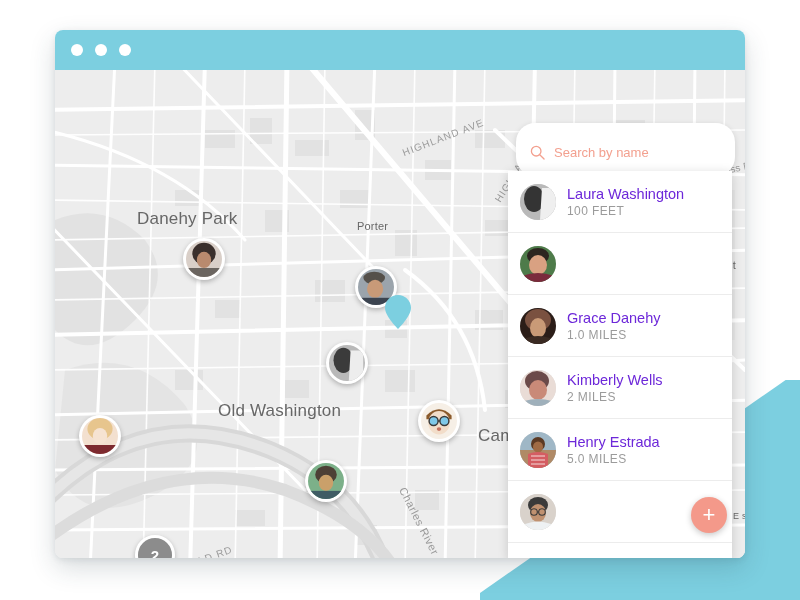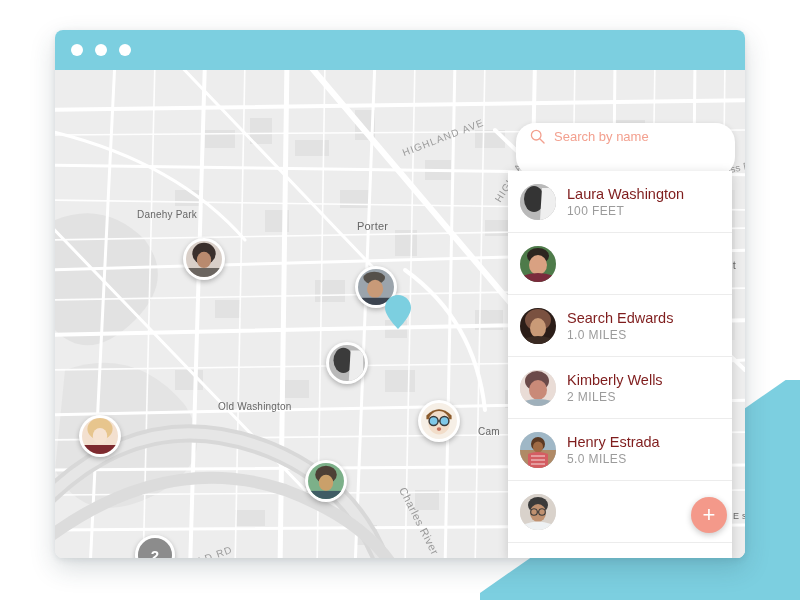--- a/index.html
+++ b/index.html
@@ -40,21 +40,21 @@
   .map{
     position:absolute; left:0; top:40px; right:0; bottom:0;
     background:#e9e9e9; overflow:hidden;
   }
   .map-canvas{ position:absolute; inset:0; }
 
   .maplabel{
     position:absolute; color:#6f6f6f; font-size:11px; white-space:nowrap;
     font-family:"Liberation Sans", sans-serif; letter-spacing:.2px;
   }
-  .maplabel.place{ font-size:10px; color:#676767; }
+  .maplabel.place{ font-size:17px; color:#676767; }
   .maplabel.road{ font-size:10px; color:#9a9a9a; letter-spacing:1.1px; }
 
   
   .marker{
     position:absolute; width:42px; height:42px; border-radius:50%;
     background:#fff; padding:3px;
     box-shadow:0 2px 5px rgba(0,0,0,.25);
   }
   .marker .face{
     width:100%; height:100%; border-radius:50%; overflow:hidden;
@@ -66,22 +66,22 @@
     justify-content:center; font-size:15px; font-weight:bold;
     border:3px solid #fff; box-shadow:0 2px 5px rgba(0,0,0,.25);
   }
   .pin{
     position:absolute; width:26px; height:34px;
   }
 
   
   .search{
     position:absolute; left:461px; top:53px; width:219px; height:53px;
-    background:#fff; border-radius:19px; display:flex; align-items:flex-start;
-    padding:6px 14px; gap:9px;
+    background:#fff; border-radius:19px; display:flex; align-items:flex-end;
+    padding:16px 14px; gap:9px;
     box-shadow:0 2px 6px rgba(0,0,0,.14);
   }
   .search-text{ color:#f3a08f; font-size:13px; }
 
   
   .panel{
     position:absolute; left:453px; top:101px; width:224px; bottom:-1px;
     background:#fff; box-shadow:0 2px 10px rgba(0,0,0,.16);
     overflow:hidden;
   }
@@ -89,21 +89,21 @@
     display:flex; align-items:center; gap:11px;
     padding:11px 12px; border-bottom:1px solid #ececec;
     height:62px;
   }
   .person:last-child{ border-bottom:none; }
   .avatar{
     width:36px; height:36px; border-radius:50%; flex:0 0 36px;
     overflow:hidden; position:relative; background:#ddd;
   }
   .pinfo{ display:flex; flex-direction:column; gap:2px; min-width:0; }
-  .pname{ font-size:14.5px; color:#7f1d1d; white-space:nowrap; }
+  .pname{ font-size:14.5px; color:#6d28d9; white-space:nowrap; }
   .pdist{ font-size:12px; color:#9b9b9b; letter-spacing:.4px; }
 
   
   .fab{
     position:absolute; right:5px; bottom:26px; width:36px; height:36px;
     border-radius:50%; background:#f4998a; border:none; cursor:pointer;
     box-shadow:0 2px 6px rgba(0,0,0,.22);
     display:flex; align-items:center; justify-content:center;
   }
   .fab .plus{ color:#fff; font-size:22px; line-height:1; font-weight:300; }
@@ -340,21 +340,21 @@
         <div class="person">
           <span class="avatar">
             <svg viewBox="0 0 36 36" width="100%" height="100%">
                 <rect width="36" height="36" fill="#2b1d18"></rect>
                 <ellipse cx="18" cy="12" rx="13" ry="11" fill="#7a5140"></ellipse>
                 <ellipse cx="18" cy="20" rx="8" ry="10" fill="#c99a77"></ellipse>
                 <path d="M6 30 Q18 26 30 30 L30 36 L6 36 Z" fill="#3a2a22"></path>
               </svg>
           </span>
           <span class="pinfo">
-            <span class="pname">Search Edwards</span>
+            <span class="pname">Grace Danehy</span>
             <span class="pdist">1.0 MILES</span>
           </span>
         </div>
 
         <div class="person">
           <span class="avatar">
             <svg viewBox="0 0 36 36" width="100%" height="100%">
                 <rect width="36" height="36" fill="#e9dcd6"></rect>
                 <ellipse cx="17" cy="11" rx="12" ry="10" fill="#6b4a49"></ellipse>
                 <ellipse cx="18" cy="20" rx="9" ry="10" fill="#c98a78"></ellipse>

